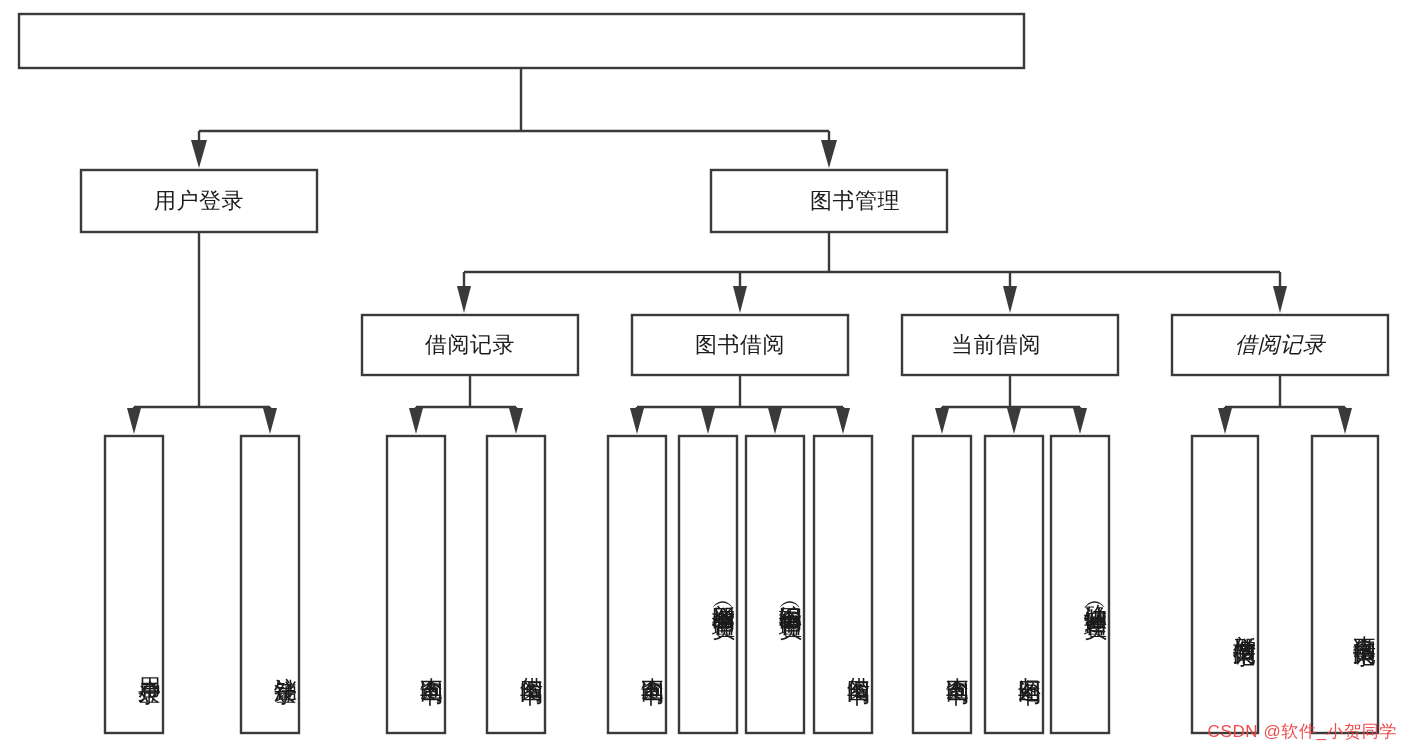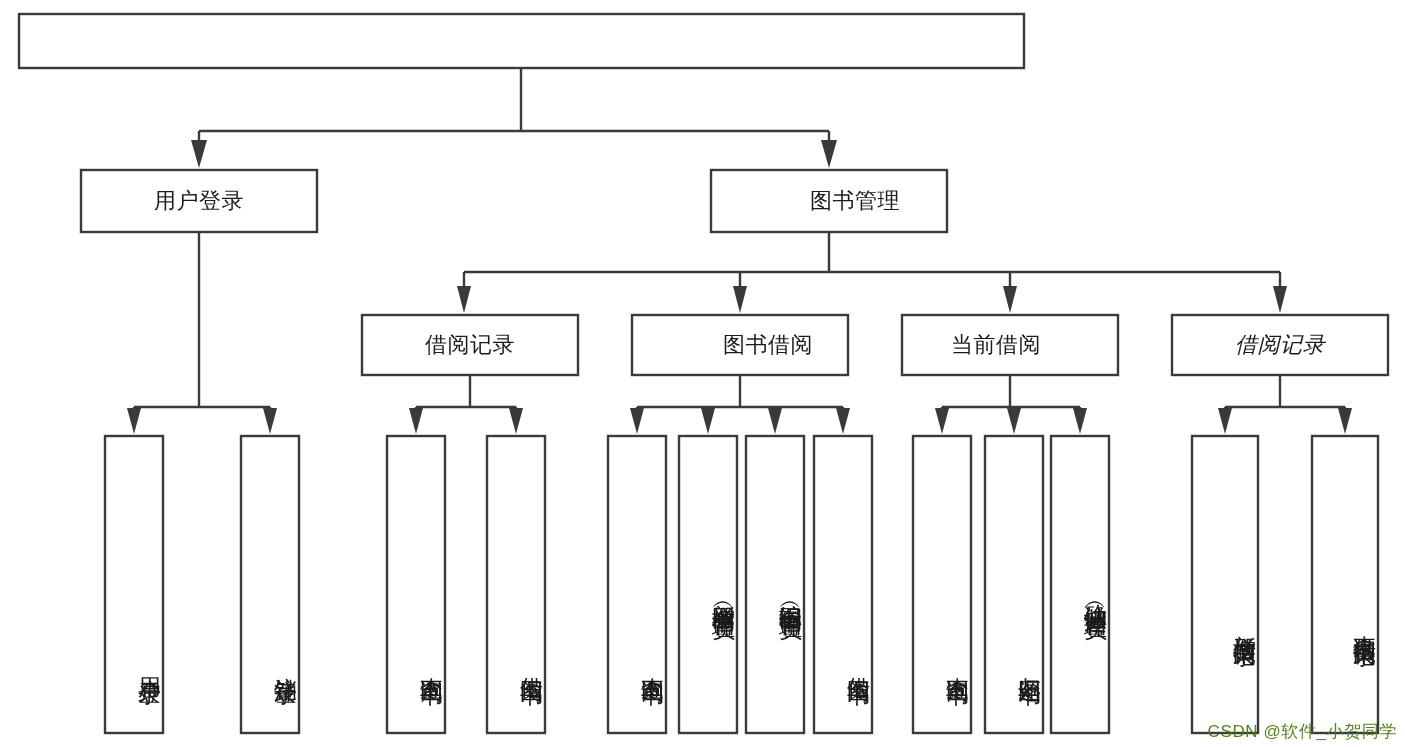--- a/index.html
+++ b/index.html
@@ -64,21 +64,21 @@
     line-height: 1.18;
     writing-mode: vertical-rl;
     text-orientation: upright;
     letter-spacing: 2px;
     pointer-events: none;
   }
   .watermark {
     position: absolute;
     right: 8px;
     bottom: 4px;
-    color: #4d7c0f;
+    color: #ef4444;
     font-size: 17px;
     letter-spacing: 0.6px;
     white-space: nowrap;
     opacity: 0.95;
   }
 </style>
 </head>
 <body>
 
 <div id="diagram-root">
@@ -171,21 +171,21 @@
     <polygon class="arrow-head" points="1225,434 1218,408 1232,408"></polygon>
     <path class="connector" d="M 1345 407 L 1345 414"></path>
     <polygon class="arrow-head" points="1345,434 1338,408 1352,408"></polygon>
   </svg>
 
 
   <div class="node-label-h" style="left:81px; top:170px; width:236px; height:62px;">用户登录</div>
   <div class="node-label-h" style="left:711px; top:170px; width:200px; height:62px;padding-left:44px;">图书管理</div>
 
   <div class="node-label-h" style="left:362px; top:315px; width:216px; height:60px;">借阅记录</div>
-  <div class="node-label-h" style="left:660px; top:315px; width:216px; height:60px;">图书借阅</div>
+  <div class="node-label-h" style="left:632px; top:315px; width:216px; height:60px;">图书借阅</div>
   <div class="node-label-h" style="left:902px; top:315px; width:188px; height:60px;">当前借阅</div>
   <div class="node-label-h" style="left:1172px; top:315px; width:216px; height:60px;font-style:italic;">借阅记录</div>
 
   <div class="node-label-v" style="left:105px; top:436px; width:58px; height:297px; padding-top:78px;">用户登录</div>
   <div class="node-label-v" style="left:241px; top:436px; width:58px; height:297px; padding-top:78px;">注销登录</div>
 
   <div class="node-label-v" style="left:387px; top:436px; width:58px; height:297px; padding-top:78px;">查询图书</div>
   <div class="node-label-v" style="left:487px; top:436px; width:58px; height:297px; padding-top:78px;">借阅图书</div>
 
   <div class="node-label-v" style="left:608px; top:436px; width:58px; height:297px; padding-top:78px;">查询图书</div>

